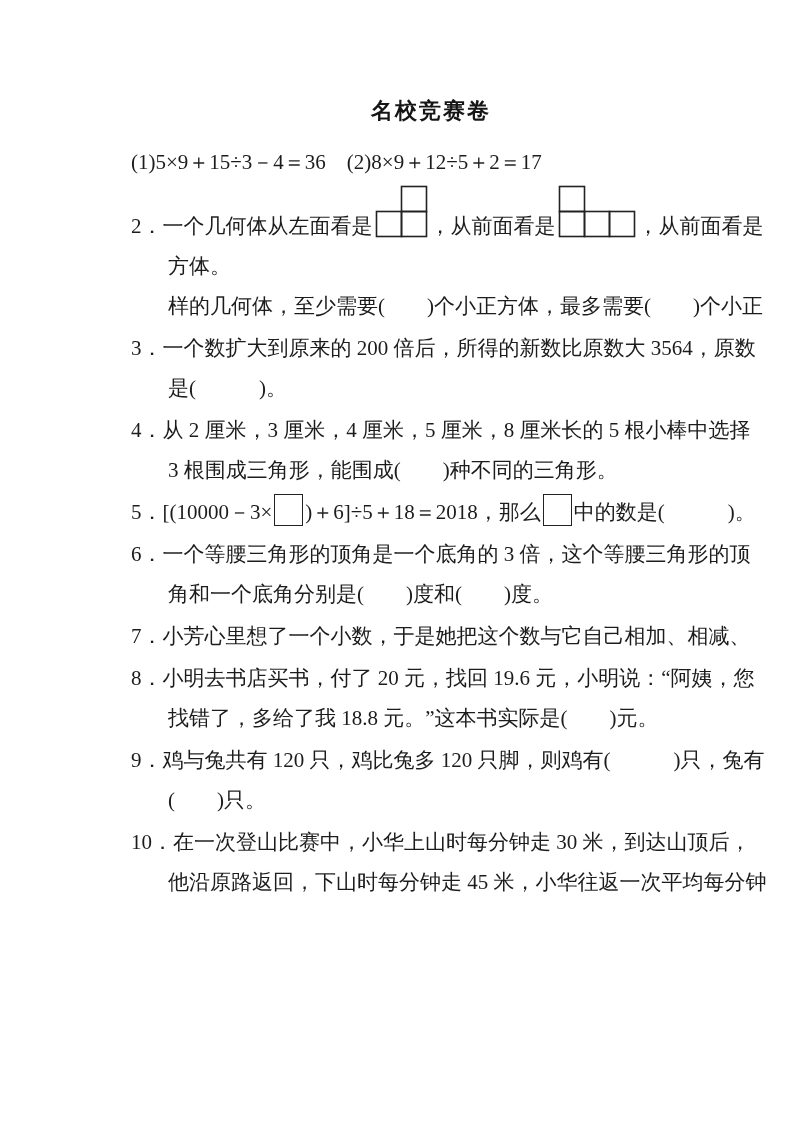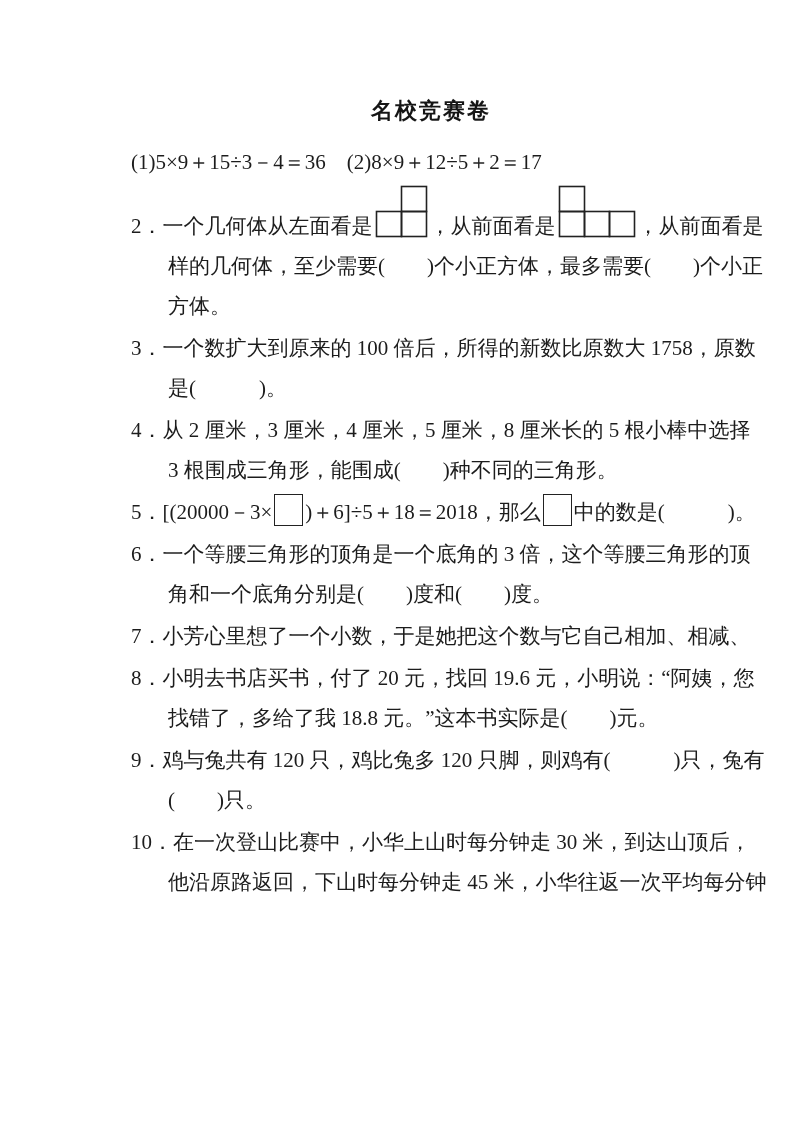--- a/index.html
+++ b/index.html
@@ -62,37 +62,37 @@
           <rect x="1.5" y="27.5" width="25" height="25"></rect>
           <rect x="26.5" y="27.5" width="25" height="25"></rect>
           <rect x="26.5" y="2.5" width="25" height="25"></rect>
         </svg><span>，从前面看是</span><svg class="grid-shape" width="78" height="54" viewBox="0 0 78 54">
           <rect x="1.5" y="2.5" width="25" height="25"></rect>
           <rect x="1.5" y="27.5" width="25" height="25"></rect>
           <rect x="26.5" y="27.5" width="25" height="25"></rect>
           <rect x="51.5" y="27.5" width="25" height="25"></rect>
         </svg><span>，从前面看是</span>
     </div>
+    <div class="line cont">方体。</div>
     <div class="line cont">样的几何体，至少需要(　　)个小正方体，最多需要(　　)个小正</div>
-    <div class="line cont">方体。</div>
   </div>
 
   <div class="q">
-    <div class="line">3．一个数扩大到原来的 100 倍后，所得的新数比原数大 1758，原数</div>
+    <div class="line">3．一个数扩大到原来的 200 倍后，所得的新数比原数大 3564，原数</div>
     <div class="line cont">是(　　　)。</div>
   </div>
 
   <div class="q">
     <div class="line">4．从 2 厘米，3 厘米，4 厘米，5 厘米，8 厘米长的 5 根小棒中选择</div>
     <div class="line cont">3 根围成三角形，能围成(　　)种不同的三角形。</div>
   </div>
 
   <div class="q">
     <div class="line shape-line">
-      <span>5．[(20000－3×</span><span class="blank-box"></span><span>)＋6]÷5＋18＝2018，那么</span><span class="blank-box"></span><span>中的数是(　　　)。</span>
+      <span>5．[(10000－3×</span><span class="blank-box"></span><span>)＋6]÷5＋18＝2018，那么</span><span class="blank-box"></span><span>中的数是(　　　)。</span>
     </div>
   </div>
 
   <div class="q">
     <div class="line">6．一个等腰三角形的顶角是一个底角的 3 倍，这个等腰三角形的顶</div>
     <div class="line cont">角和一个底角分别是(　　)度和(　　)度。</div>
   </div>
 
   <div class="q">
     <div class="line">7．小芳心里想了一个小数，于是她把这个数与它自己相加、相减、</div>

